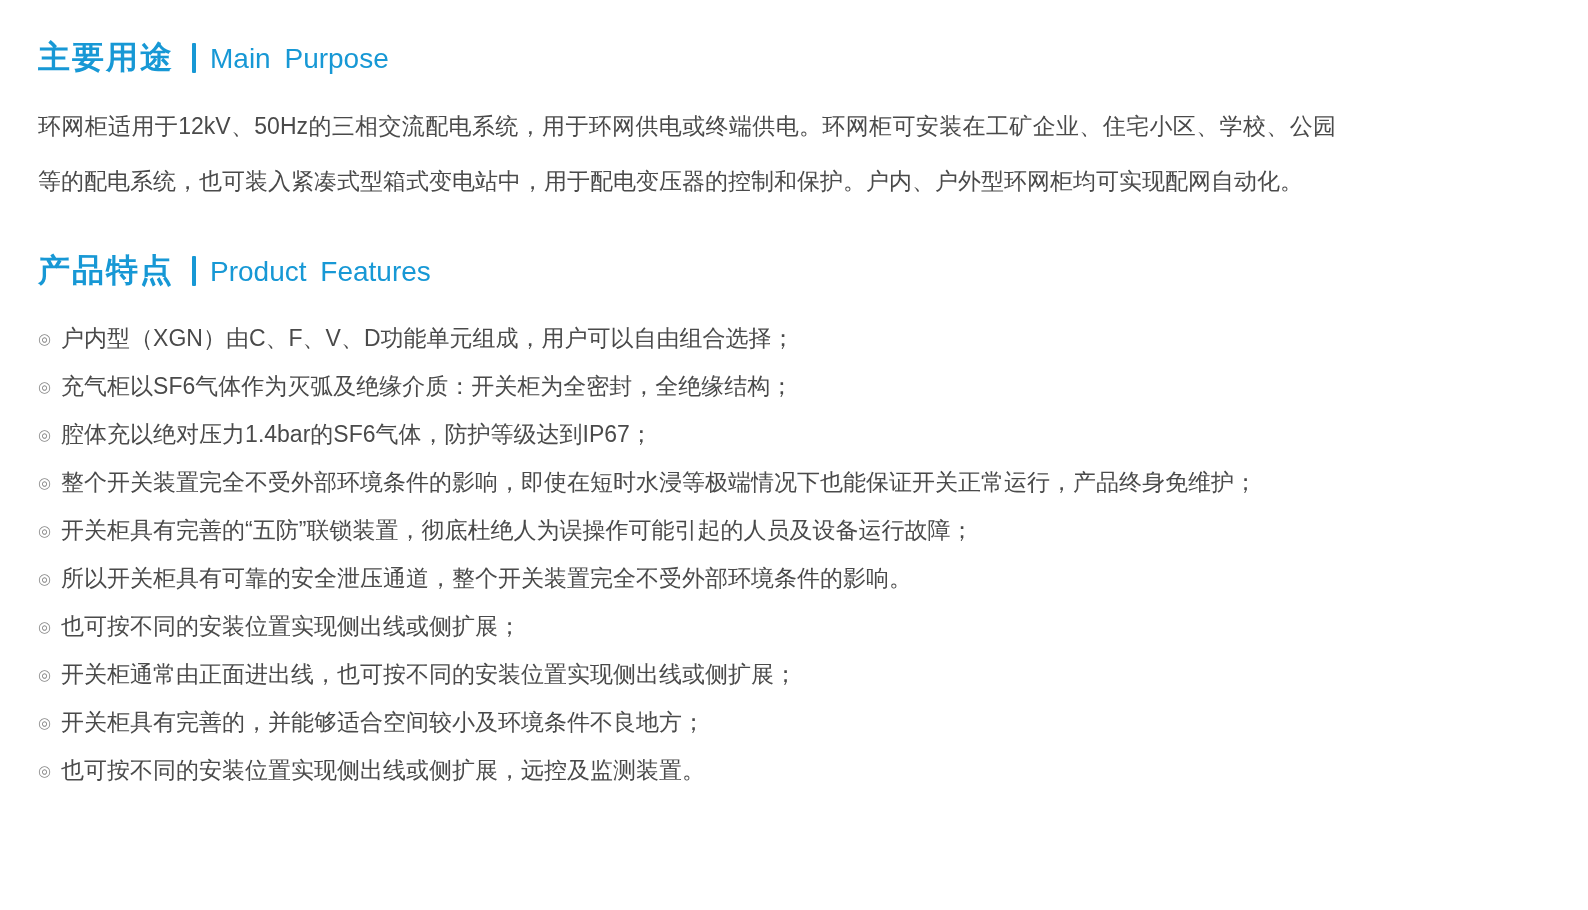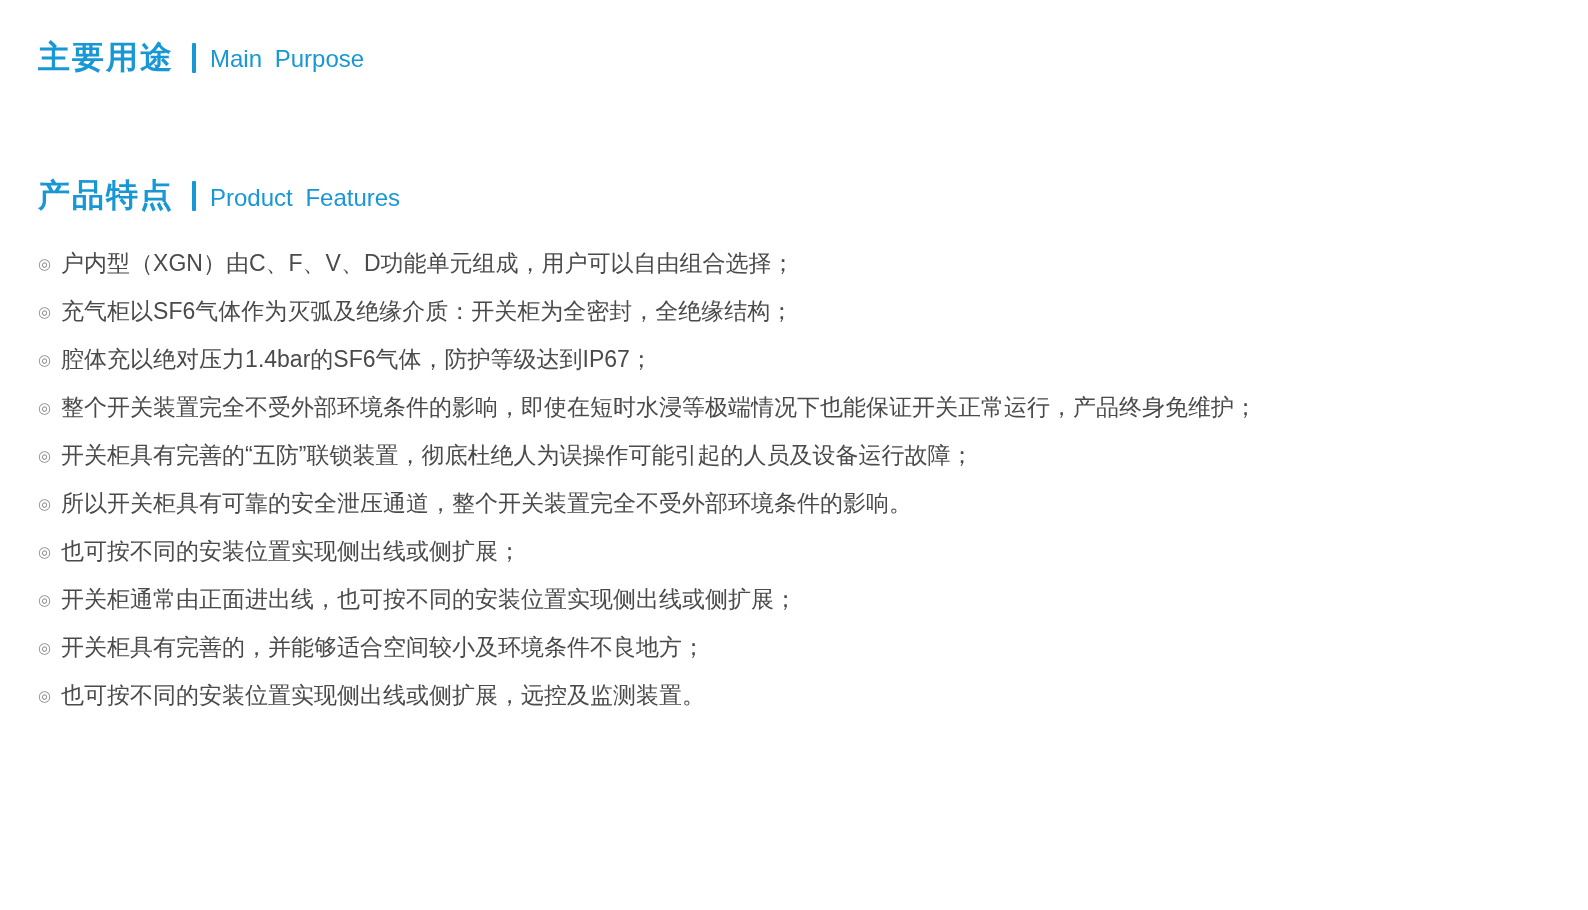--- a/index.html
+++ b/index.html
@@ -28,36 +28,36 @@
   }
   .title-divider {
     display: inline-block;
     width: 4px;
     height: 30px;
     background: #1798d5;
     margin: 0 14px 0 18px;
     border-radius: 1px;
   }
   .title-en {
-    font-size: 24px;
+    font-size: 28px;
     color: #1798d5;
     word-spacing: 6px;
     line-height: 1.1;
     padding-top: 4px;
   }
   .body-text {
     margin-top: 24px;
     max-width: 1370px;
     font-size: 23px;
     line-height: 55px;
     color: #4a4a4a;
     text-align: justify;
   }
   .section-features {
-    margin-top: 103px;
+    margin-top: 44px;
   }
   .features-list {
     list-style: none;
     margin-top: 26px;
   }
   .feature-item {
     display: flex;
     align-items: center;
     height: 48px;
     font-size: 23px;
@@ -76,20 +76,21 @@
 <body>
 
 <div class="page">
 
   <section class="section-purpose">
     <header class="sec-header">
       <span class="title-zh">主要用途</span>
       <span class="title-divider"></span>
       <span class="title-en">Main Purpose</span>
     </header>
+    <p class="body-text">环网柜适用于12kV、50Hz的三相交流配电系统，用于环网供电或终端供电。环网柜可安装在工矿企业、住宅小区、学校、公园等的配电系统，也可装入紧凑式型箱式变电站中，用于配电变压器的控制和保护。户内、户外型环网柜均可实现配网自动化。</p>
   </section>
 
   <section class="section-features">
     <header class="sec-header">
       <span class="title-zh">产品特点</span>
       <span class="title-divider"></span>
       <span class="title-en">Product Features</span>
     </header>
     <ul class="features-list">
       <li class="feature-item">

